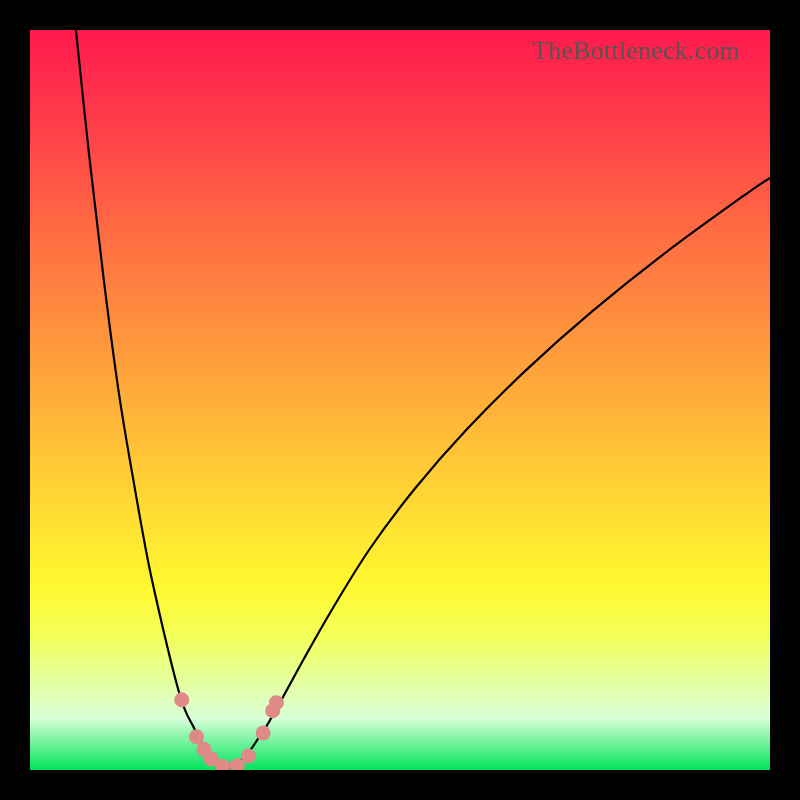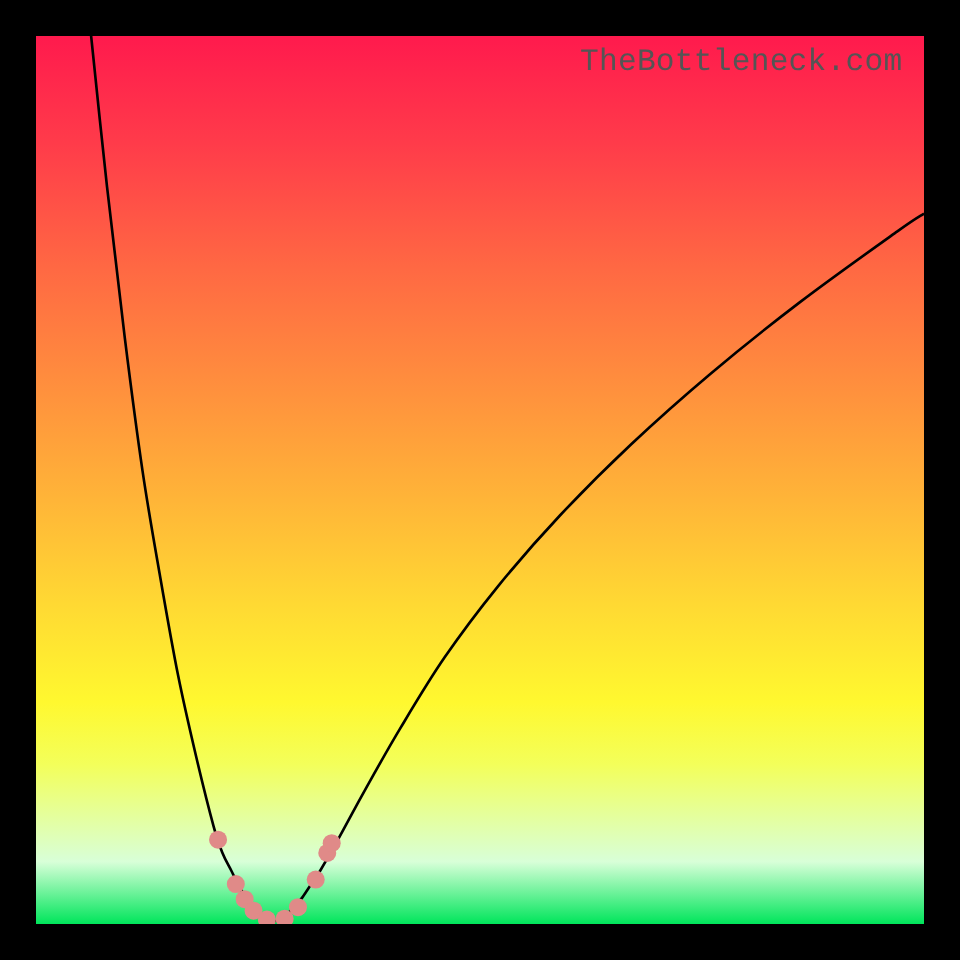--- a/index.html
+++ b/index.html
@@ -24,22 +24,22 @@
       #ffb438 52%,
       #ffd933 64%,
       #fff82f 75%,
       #f3ff5a 82%,
       #d8ffd8 93%,
       #00e55b 100%);
   }
   .watermark {
     position: absolute;
     top: 6px;
-    right: 18px;
-    font-family: Liberation Mono, monospace;
+    right: 30px;
+    font-family: Liberation Serif, serif;
     font-size: 26px;
     color: #555;
     letter-spacing: 0.2px;
     margin-left: 40px;
   }
   svg.curve {
     position: absolute;
     left: 0; top: 0;
     width: 740px;
     height: 740px;

